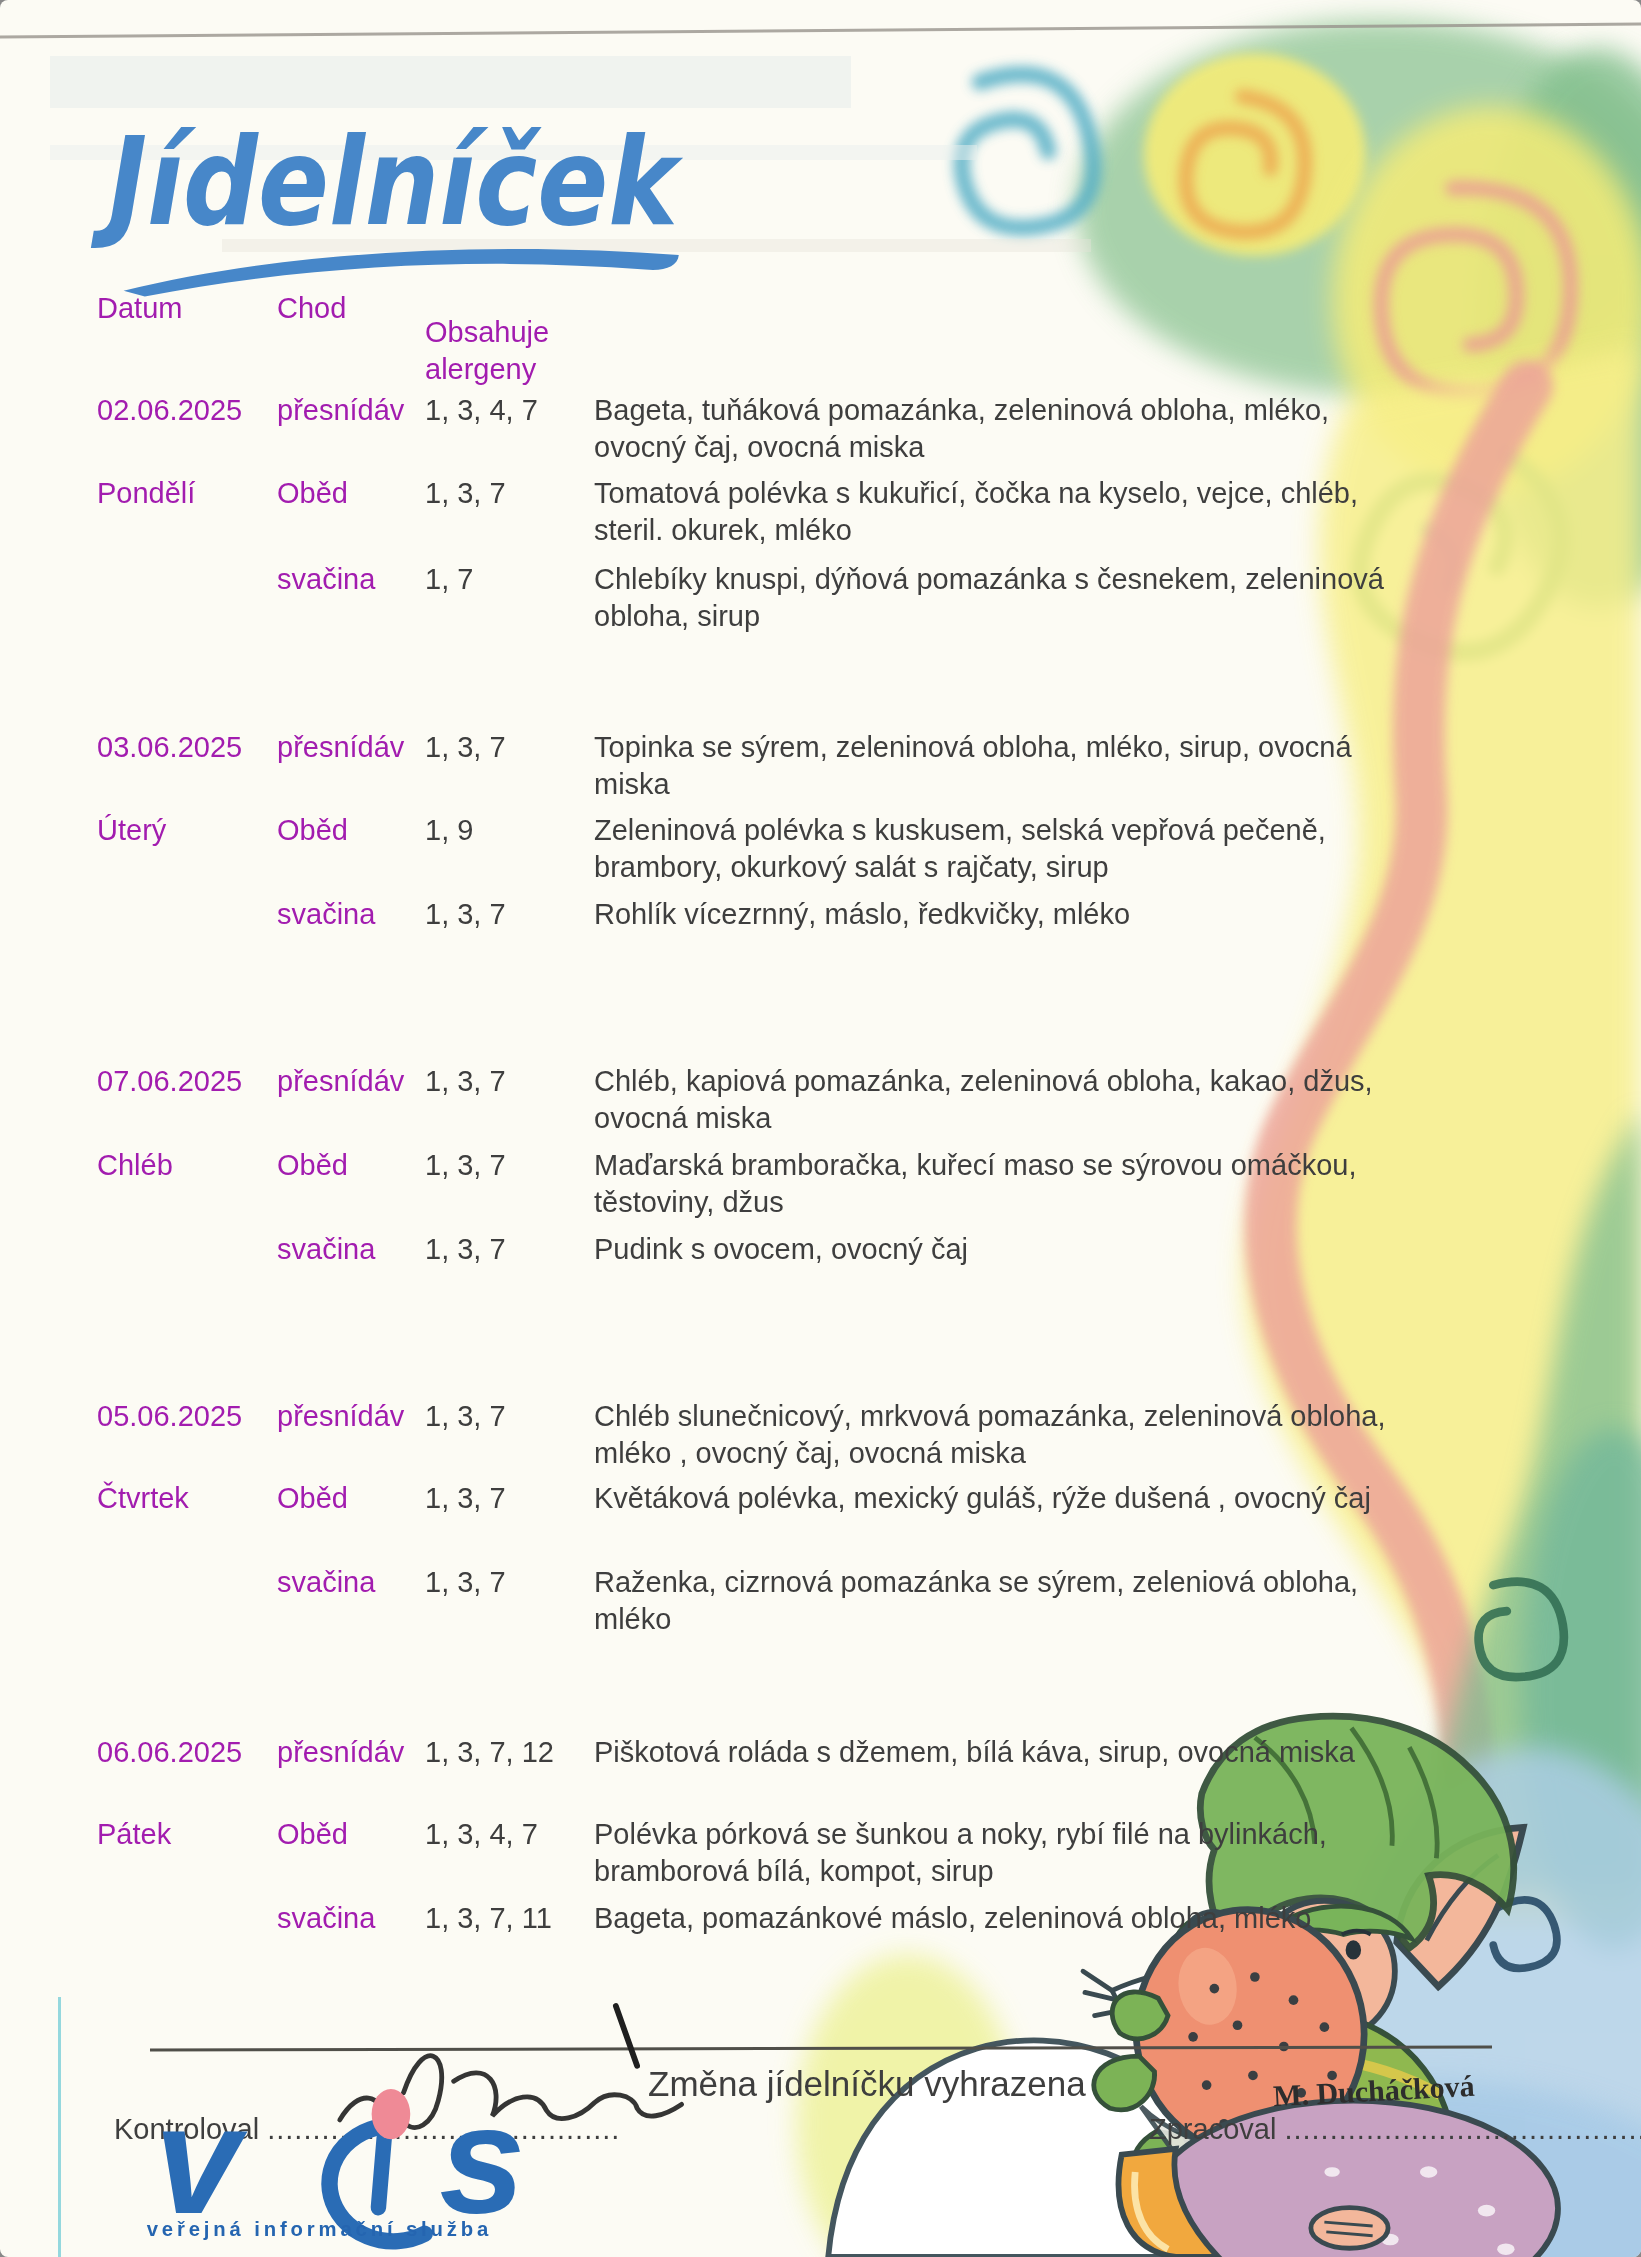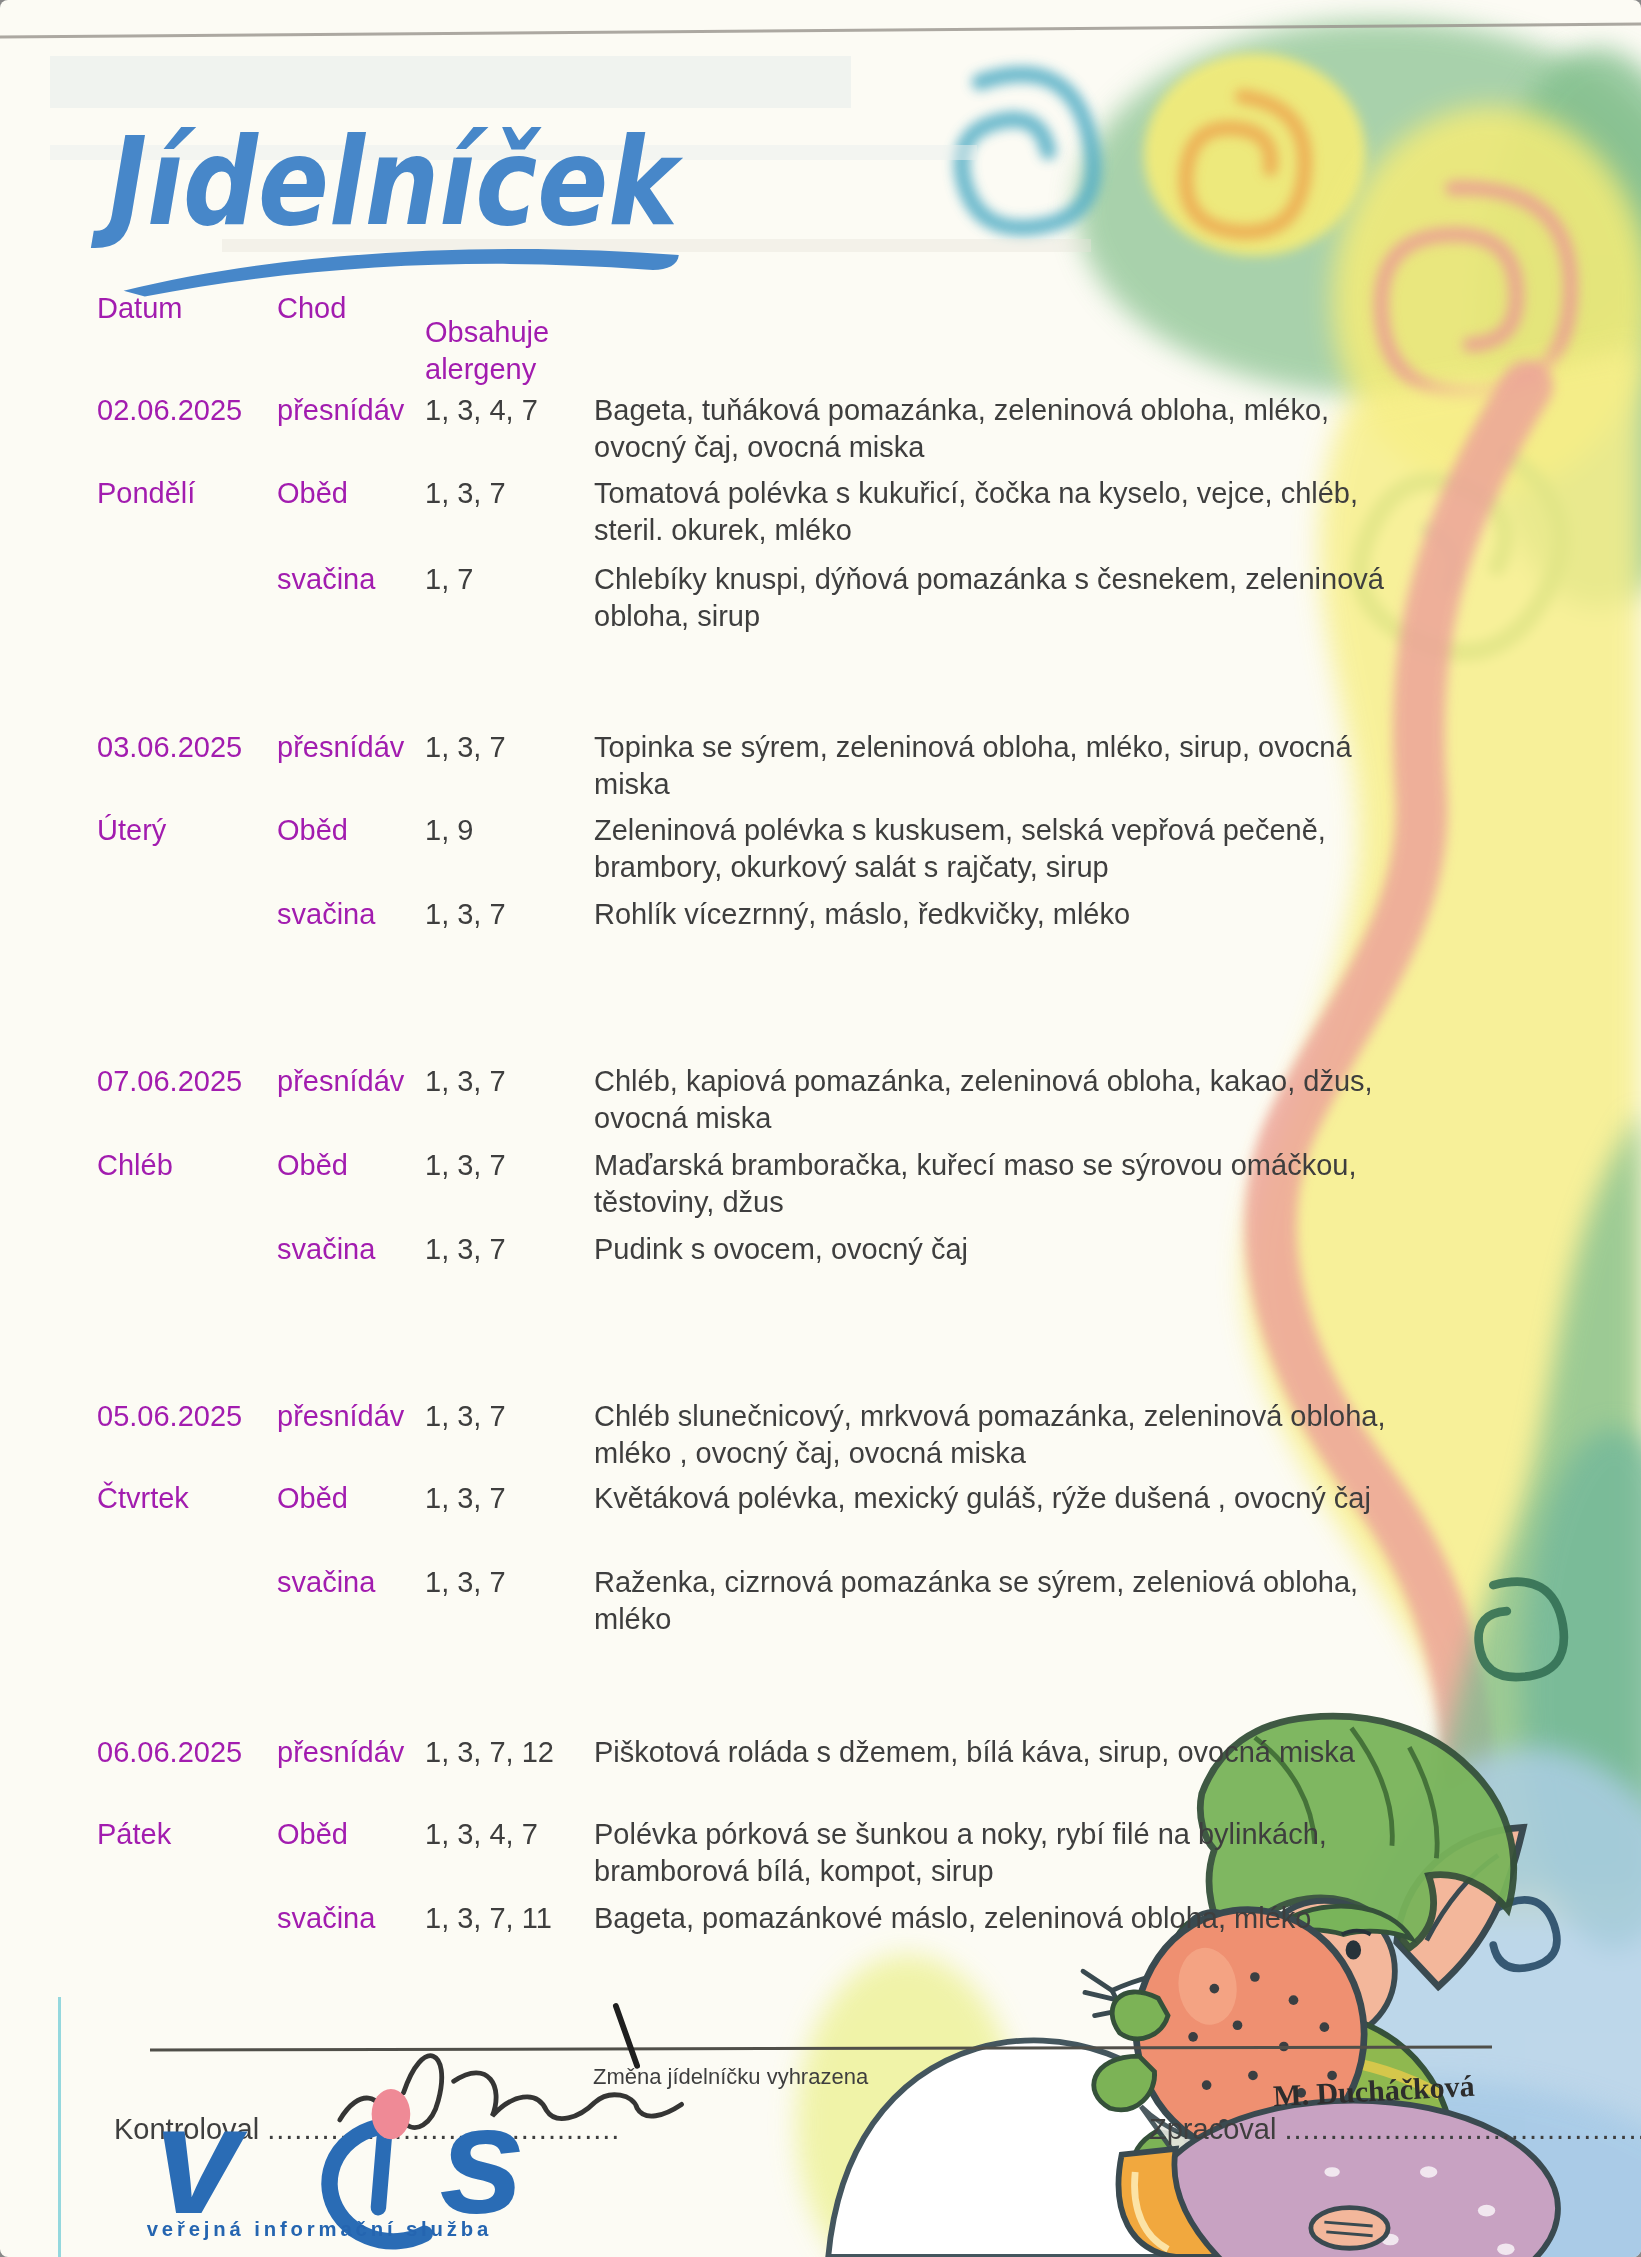--- a/index.html
+++ b/index.html
@@ -17,21 +17,21 @@
   
   .row{position:absolute;left:0;width:1641px;z-index:2;font-size:29px;line-height:37px;}
   .c{position:absolute;top:0;white-space:nowrap;}
   .b{font-weight:normal;color:#a21caf;}
   .c1{left:97px}.c2{left:277px}.c3{left:425px}
   .c4{left:594px;width:799px;white-space:normal;}
   .hdr .c3{white-space:normal;width:212px;margin-top:24px;}
   
   .rule{position:absolute;left:150px;top:2047px;width:1342px;height:2.9px;background:#504f49;
         transform:rotate(-0.12deg);z-index:4}
-  .zmena{position:absolute;left:593px;top:2064px;font-size:22px;z-index:4}
+  .zmena{position:absolute;left:648px;top:2064px;font-size:35px;z-index:4}
   .ktrl{position:absolute;left:114px;top:2113px;font-size:29px;z-index:4;white-space:nowrap}
   .zprac{position:absolute;left:1149px;top:2113px;font-size:29px;z-index:4;white-space:nowrap}
   .dots{letter-spacing:1px}
   .name{position:absolute;left:1273px;top:2074px;font-family:"Liberation Serif",serif;
         font-weight:bold;font-size:30px;color:#2d2d2d;transform:rotate(-3deg);z-index:5;white-space:nowrap}
   .titlewrap{position:absolute;left:0;top:0;z-index:2}
 </style>
 </head>
 <body>
 

